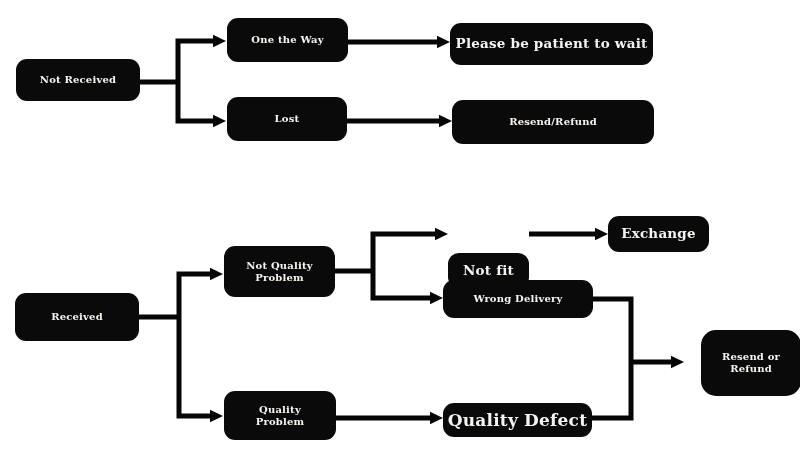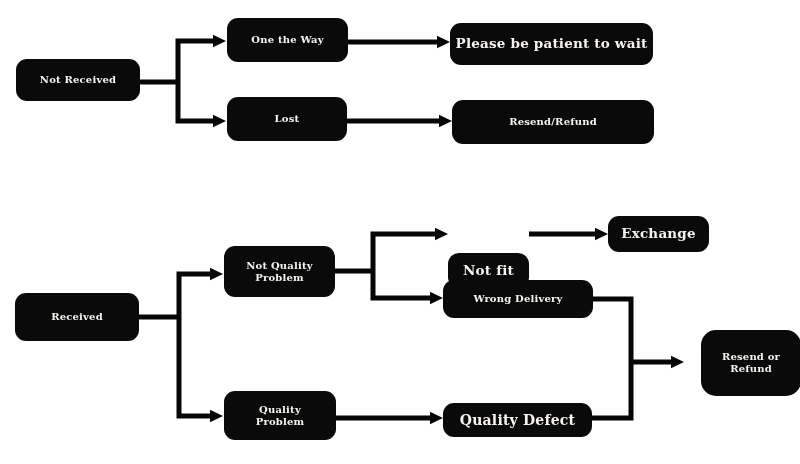--- a/index.html
+++ b/index.html
@@ -59,21 +59,21 @@
   .n-one-the-way       { left: 227px; top: 18px;  width: 121px; height: 44px; }
   .n-lost              { left: 227px; top: 97px;  width: 120px; height: 44px; }
   .n-please-wait       { left: 450px; top: 23px;  width: 203px; height: 42px; font-size: 13.5px; }
   .n-resend-refund     { left: 452px; top: 100px; width: 202px; height: 44px; }
   .n-received          { left: 15px;  top: 293px; width: 124px; height: 48px; }
   .n-not-quality-problem { left: 224px; top: 246px; width: 111px; height: 51px; }
   .n-quality-problem   { left: 224px; top: 391px; width: 112px; height: 49px; }
   .n-not-fit           { left: 448px; top: 217px; width: 81px;  height: 35px; font-size: 13.5px; margin-top: 36px; }
   .n-exchange          { left: 608px; top: 216px; width: 101px; height: 36px; font-size: 13.5px; }
   .n-wrong-delivery    { left: 443px; top: 280px; width: 150px; height: 38px; }
-  .n-quality-defect    { left: 443px; top: 403px; width: 149px; height: 34px; font-size: 14px; }
+  .n-quality-defect    { left: 443px; top: 403px; width: 149px; height: 34px; font-size: 17px; }
   .n-resend-or-refund  { left: 685px; top: 330px; width: 100px; height: 66px; }
 </style>
 </head>
 <body>
 
 <div class="canvas">
 
   <svg class="connectors" viewBox="0 0 800 464" aria-hidden="true">
 
     <path d="M140 82 L180 82"></path>

